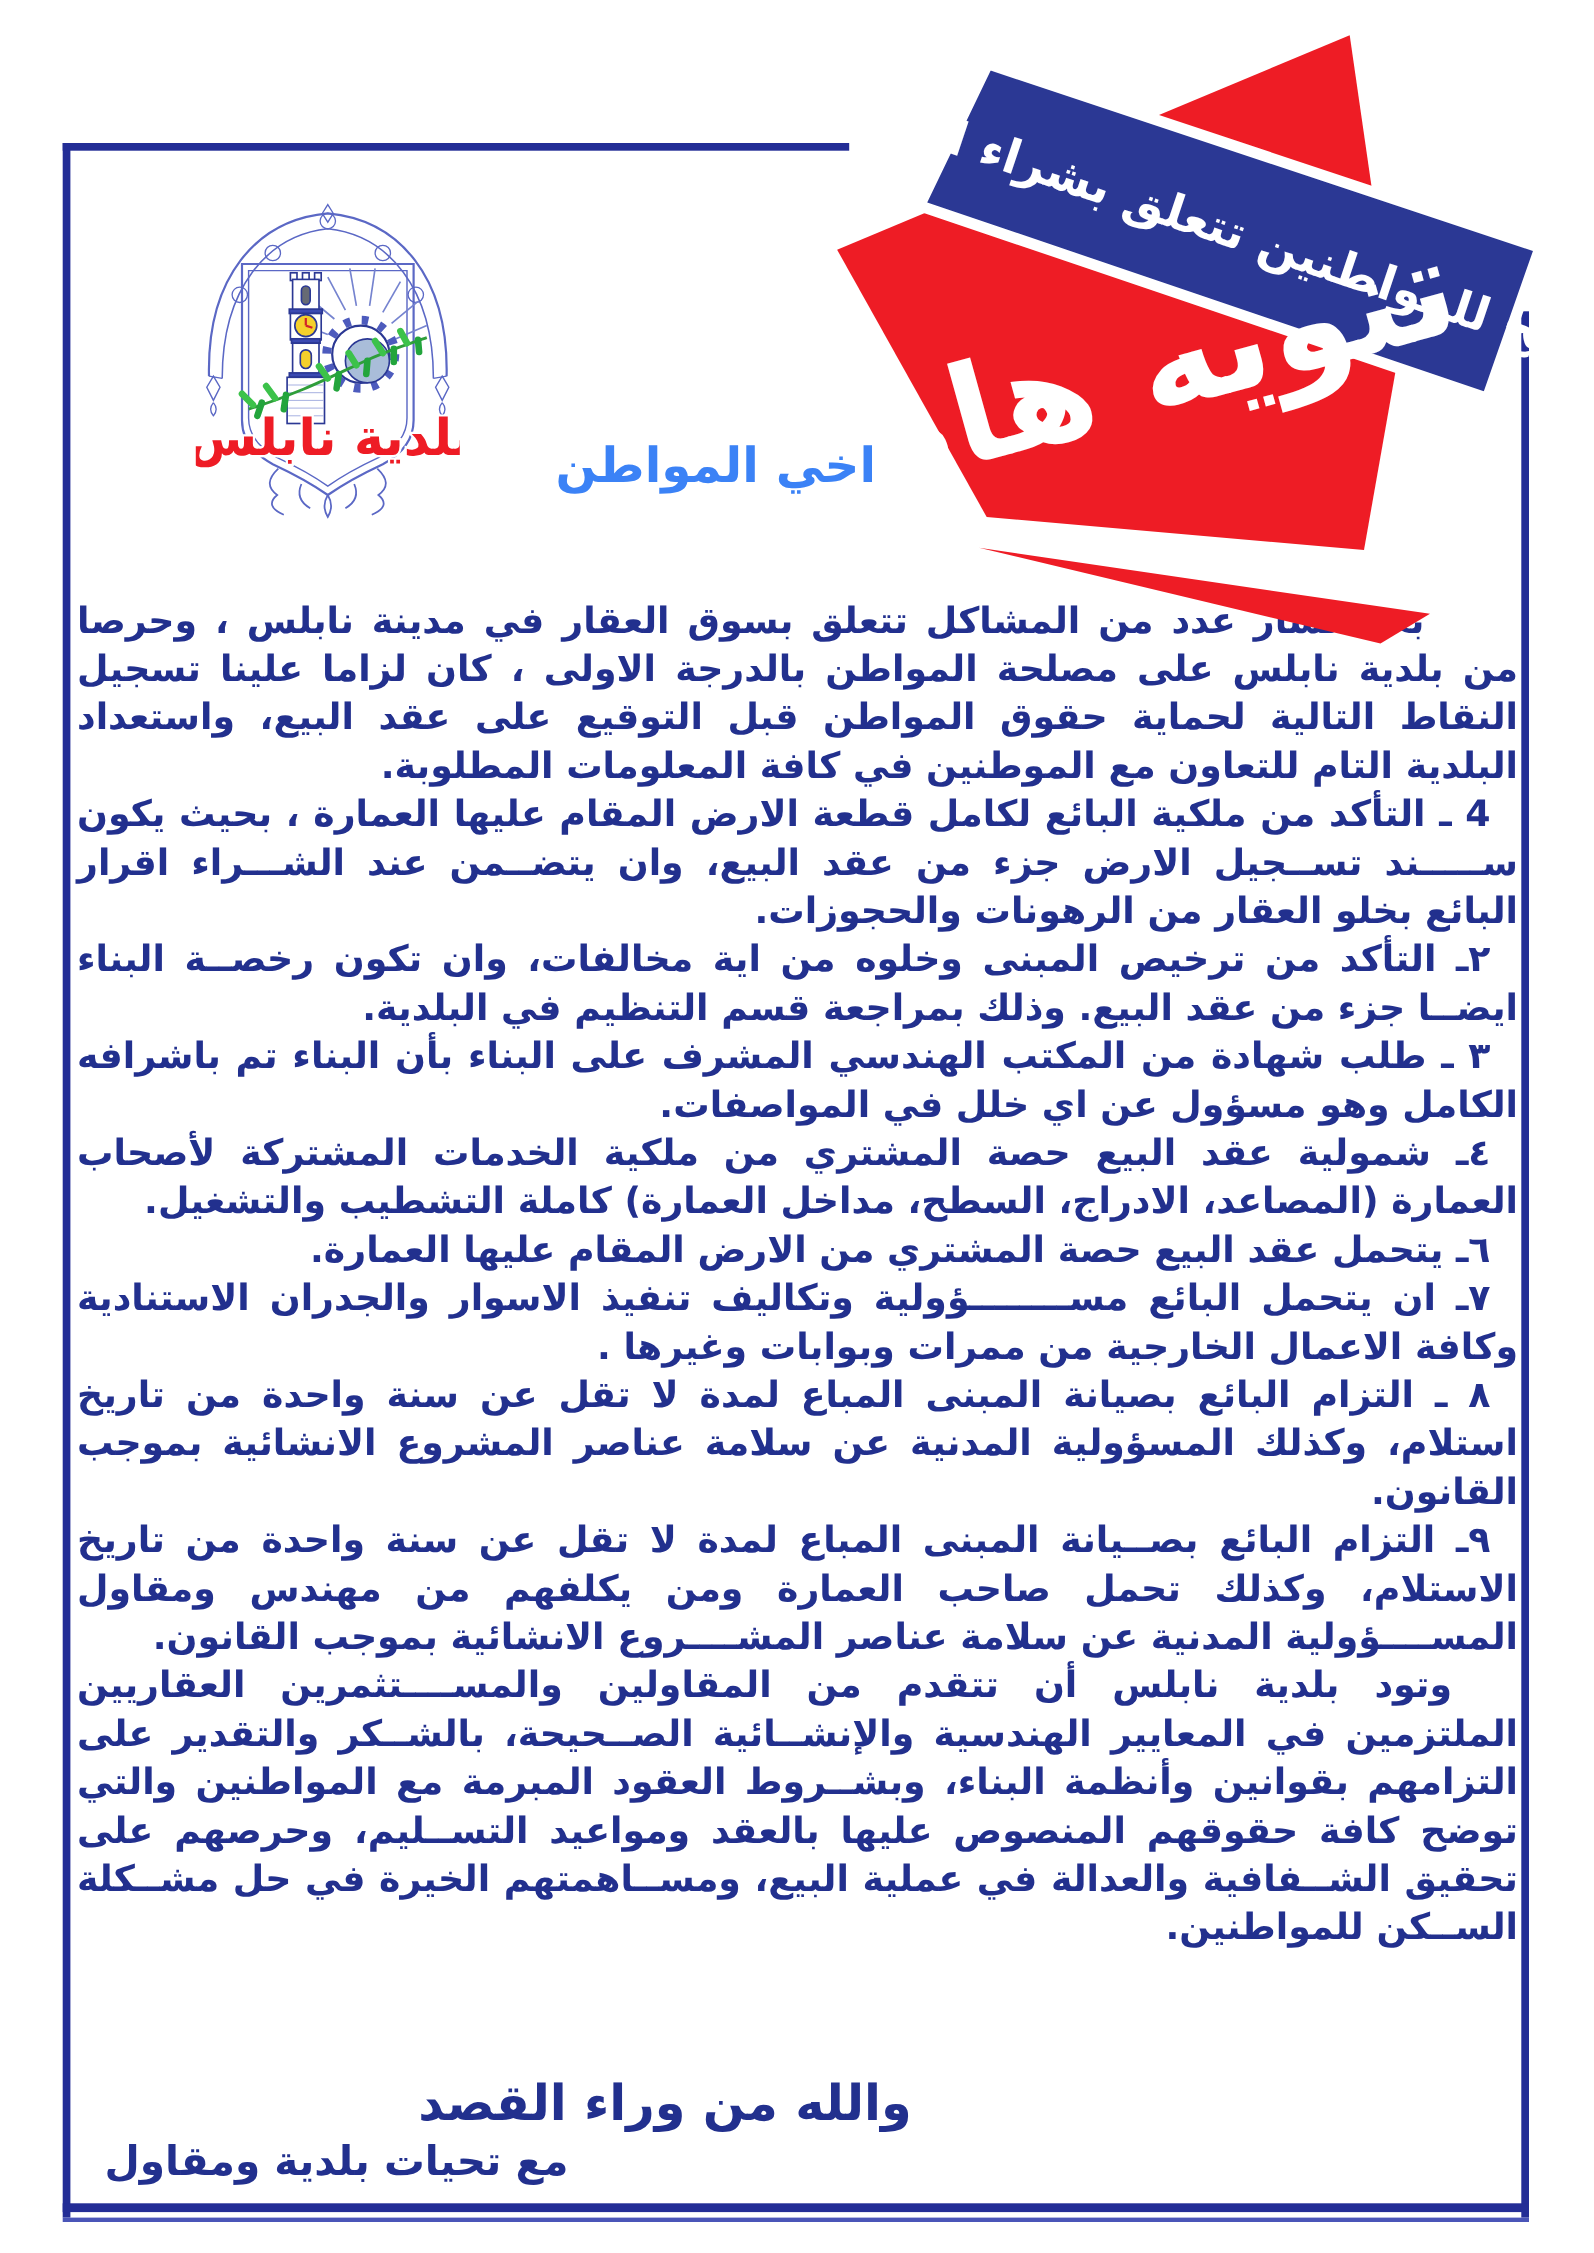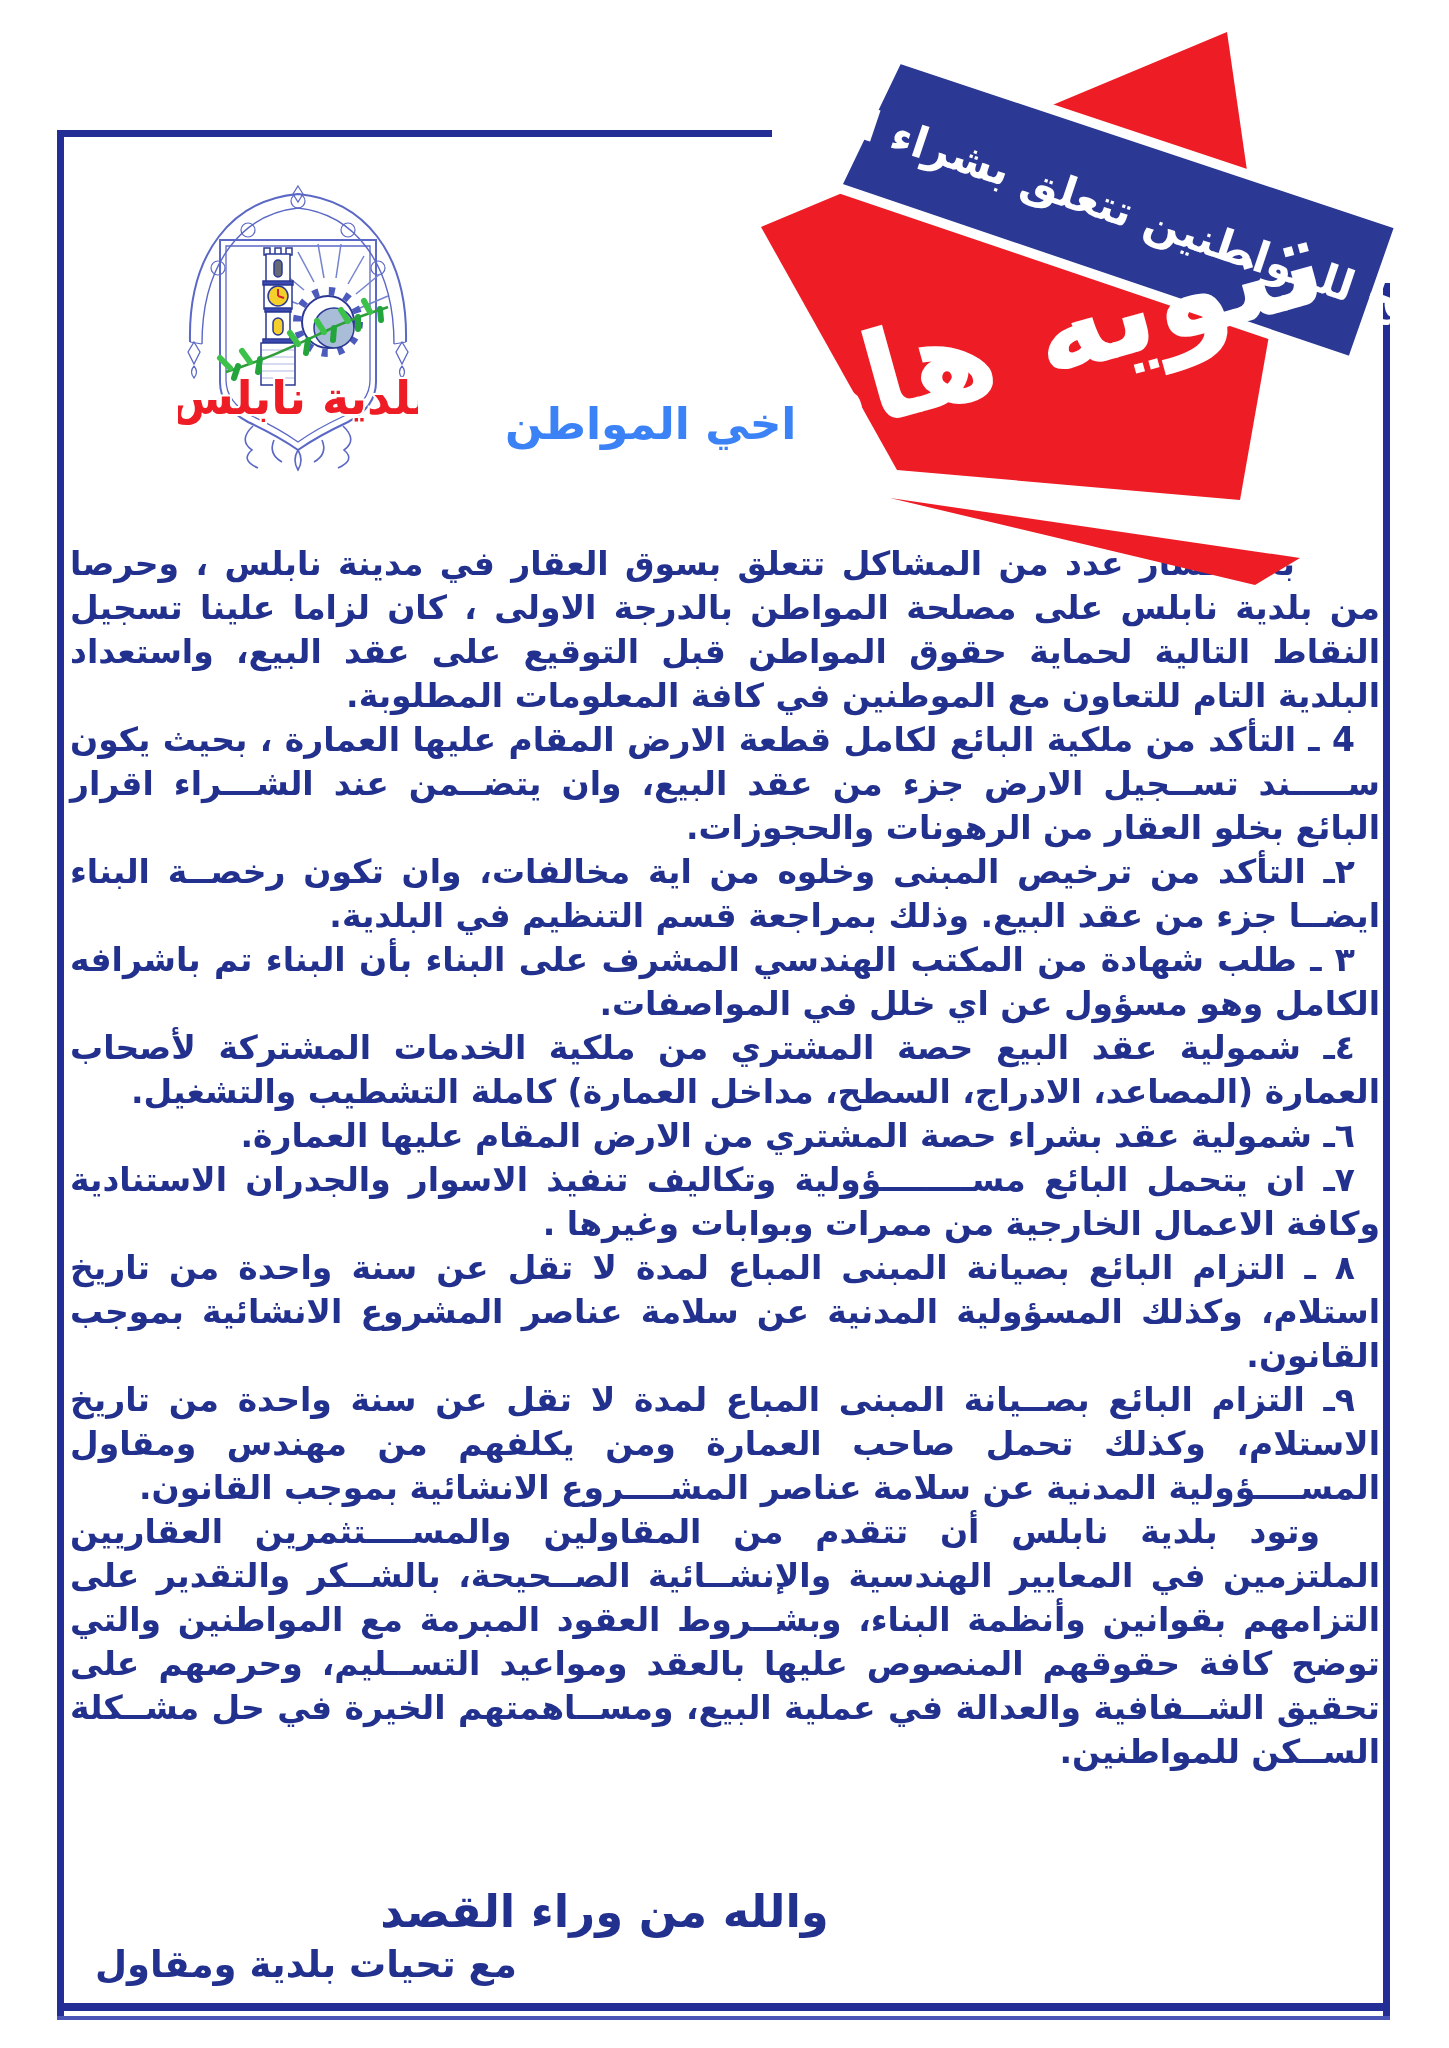--- a/index.html
+++ b/index.html
@@ -159,21 +159,21 @@
   </svg>
 
   <div class="greeting">اخي المواطن</div>
 
   <div class="content" dir="rtl">
     <p class="p-intro">بعد انشار عدد من المشاكل تتعلق بسوق العقار في مدينة نابلس ، وحرصا من بلدية نابلس على مصلحة المواطن بالدرجة الاولى ، كان لزاما علينا تسجيل النقاط التالية لحماية حقوق المواطن قبل التوقيع على عقد البيع، واستعداد البلدية التام للتعاون مع الموطنين في كافة المعلومات المطلوبة.</p>
     <p class="p-item">4 ـ التأكد من ملكية البائع لكامل قطعة الارض المقام عليها العمارة ، بحيث يكون ســـــند تســجيل الارض جزء من عقد البيع، وان يتضــمن عند الشـــراء اقرار البائع بخلو العقار من الرهونات والحجوزات.</p>
     <p class="p-item">٢ـ التأكد من ترخيص المبنى وخلوه من اية مخالفات، وان تكون رخصــة البناء ايضــا جزء من عقد البيع. وذلك بمراجعة قسم التنظيم في البلدية.</p>
     <p class="p-item">٣ ـ طلب شهادة من المكتب الهندسي المشرف على البناء بأن البناء تم باشرافه الكامل وهو مسؤول عن اي خلل في المواصفات.</p>
     <p class="p-item">٤ـ شمولية عقد البيع حصة المشتري من ملكية الخدمات المشتركة لأصحاب العمارة (المصاعد، الادراج، السطح، مداخل العمارة) كاملة التشطيب والتشغيل.</p>
-    <p class="p-item">٦ـ شمولية عقد بشراء حصة المشتري من الارض المقام عليها العمارة.</p>
+    <p class="p-item">٦ـ يتحمل عقد البيع حصة المشتري من الارض المقام عليها العمارة.</p>
     <p class="p-item">٧ـ ان يتحمل البائع مســــــــؤولية وتكاليف تنفيذ الاسوار والجدران الاستنادية وكافة الاعمال الخارجية من ممرات وبوابات وغيرها .</p>
     <p class="p-item">٨ ـ التزام البائع بصيانة المبنى المباع لمدة لا تقل عن سنة واحدة من تاريخ استلام، وكذلك المسؤولية المدنية عن سلامة عناصر المشروع الانشائية بموجب القانون.</p>
     <p class="p-item">٩ـ التزام البائع بصــيانة المبنى المباع لمدة لا تقل عن سنة واحدة من تاريخ الاستلام، وكذلك تحمل صاحب العمارة ومن يكلفهم من مهندس ومقاول المســــؤولية المدنية عن سلامة عناصر المشــــروع الانشائية بموجب القانون.</p>
     <p class="p-closing">وتود بلدية نابلس أن تتقدم من المقاولين والمســــتثمرين العقاريين الملتزمين في المعايير الهندسية والإنشــائية الصــحيحة، بالشــكر والتقدير على التزامهم بقوانين وأنظمة البناء، وبشــروط العقود المبرمة مع المواطنين والتي توضح كافة حقوقهم المنصوص عليها بالعقد ومواعيد التســليم، وحرصهم على تحقيق الشــفافية والعدالة في عملية البيع، ومســاهمتهم الخيرة في حل مشــكلة الســكن للمواطنين.</p>
   </div>
 
   <div class="dua">والله من وراء القصد</div>
   <div class="regards">مع تحيات بلدية ومقاول</div>
 
 </div>

